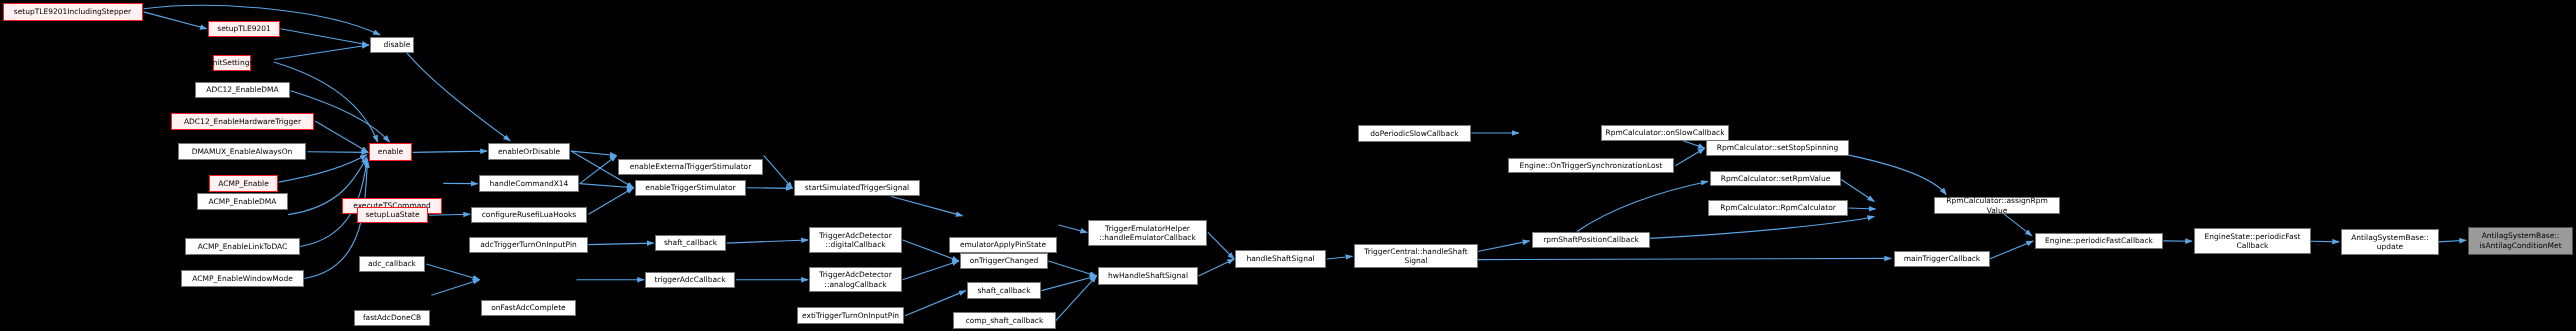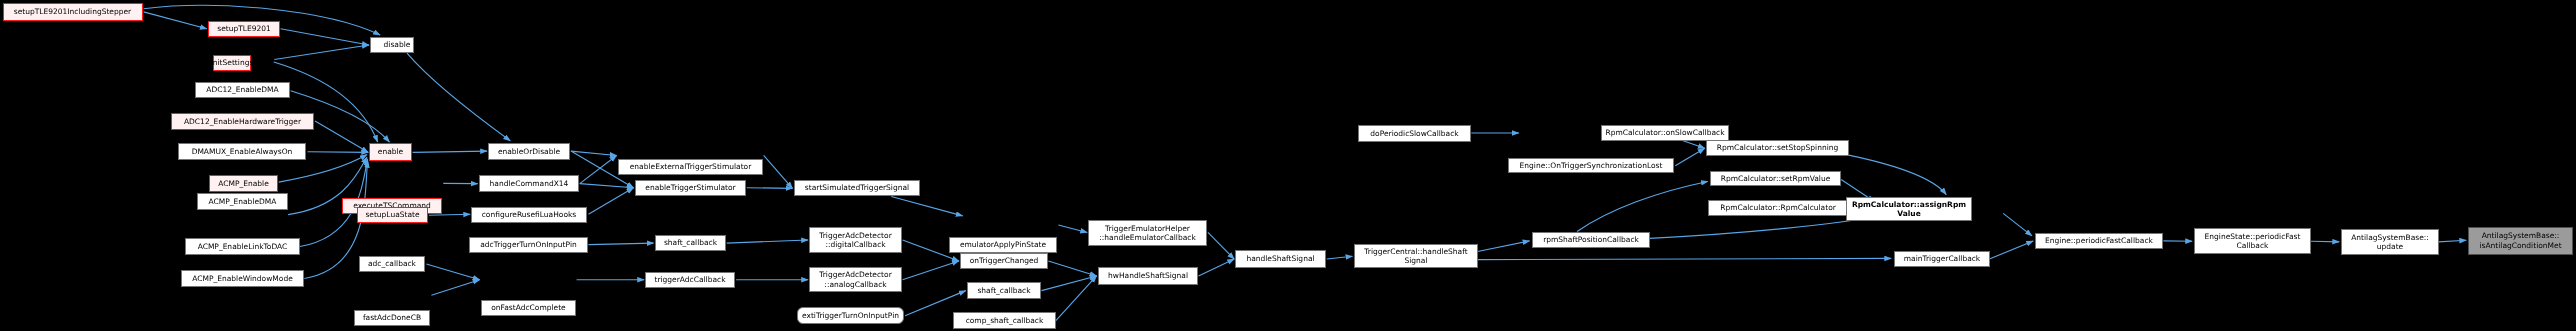--- a/index.html
+++ b/index.html
@@ -110,39 +110,39 @@
       <div class="node" style="left: 481px; top: 272px; width: 95px; height: 16.3px; margin-top: 28px;">onFastAdcComplete</div>
       <div class="node" style="left: 618px; top: 148px; width: 145px; height: 15.6px; margin-top: 11px;">enableExternalTriggerStimulator</div>
       <div class="node" style="left: 635px; top: 180px; width: 111px; height: 16.3px;">enableTriggerStimulator</div>
       <div class="node" style="left: 655px; top: 235px; width: 71px; height: 15.6px;">shaft_callback</div>
       <div class="node" style="left: 645px; top: 272px; width: 90px; height: 16.3px;">triggerAdcCallback</div>
       <div class="node" style="left: 794px; top: 180px; width: 126px; height: 16.3px;">startSimulatedTriggerSignal</div>
       <div class="node" style="left: 809px; top: 227px; width: 93px; height: 26px;">TriggerAdcDetector
 ::digitalCallback</div>
       <div class="node" style="left: 809px; top: 267px; width: 93px; height: 25px;">TriggerAdcDetector
 ::analogCallback</div>
-      <div class="node" style="left: 797px; top: 307px; width: 107px; height: 17px; border-radius: 6px;">extiTriggerTurnOnInputPin</div>
+      <div class="node" style="left: 797px; top: 307px; width: 107px; height: 17px;">extiTriggerTurnOnInputPin</div>
       <div class="node" style="left: 949px; top: 217px; width: 108px; height: 15.6px; margin-top: 20px;">emulatorApplyPinState</div>
       <div class="node" style="left: 960px; top: 253px; width: 88px; height: 16.3px;">onTriggerChanged</div>
       <div class="node" style="left: 967px; top: 282px; width: 74px; height: 17px;">shaft_callback</div>
       <div class="node" style="left: 953px; top: 312px; width: 103px; height: 17px;">comp_shaft_callback</div>
       <div class="node" style="left: 1088px; top: 220px; width: 119px; height: 26px;">TriggerEmulatorHelper
 ::handleEmulatorCallback</div>
       <div class="node" style="left: 1098px; top: 267px; width: 100px; height: 17.5px;">hwHandleShaftSignal</div>
       <div class="node" style="left: 1235px; top: 250px; width: 91px; height: 17.5px;">handleShaftSignal</div>
       <div class="node" style="left: 1354px; top: 244px; width: 124px; height: 24.4px;">TriggerCentral::handleShaft
 Signal</div>
       <div class="node" style="left: 1358px; top: 125px; width: 113px; height: 17px;">doPeriodicSlowCallback</div>
       <div class="node" style="left: 1601px; top: 125px; width: 128px; height: 15.6px;">RpmCalculator::onSlowCallback</div>
       <div class="node" style="left: 1508px; top: 158px; width: 166px; height: 15px;">Engine::OnTriggerSynchronizationLost</div>
       <div class="node" style="left: 1532px; top: 232px; width: 118px; height: 16px;">rpmShaftPositionCallback</div>
       <div class="node" style="left: 1706px; top: 140px; width: 143px; height: 16.3px;">RpmCalculator::setStopSpinning</div>
       <div class="node" style="left: 1710px; top: 171px; width: 131px; height: 15px;">RpmCalculator::setRpmValue</div>
       <div class="node" style="left: 1708px; top: 200px; width: 140px; height: 15.6px;">RpmCalculator::RpmCalculator</div>
-      <div class="node" style="left: 1846px; top: 197px; width: 126px; height: 24px; font-weight: bold;">RpmCalculator::assignRpm
+      <div class="node" style="left: 1934px; top: 197px; width: 126px; height: 17px;">RpmCalculator::assignRpm
 Value</div>
       <div class="node" style="left: 1894px; top: 251px; width: 96px; height: 15.6px;">mainTriggerCallback</div>
       <div class="node" style="left: 2035px; top: 233px; width: 128px; height: 16.3px;">Engine::periodicFastCallback</div>
       <div class="node" style="left: 2194px; top: 228px; width: 117px; height: 26px;">EngineState::periodicFast
 Callback</div>
       <div class="node" style="left: 2341px; top: 229px; width: 98px; height: 26px;">AntilagSystemBase::
 update</div>
       <div class="node hl" style="left: 2468px; top: 227px; width: 105px; height: 27.5px;">AntilagSystemBase::
 isAntilagConditionMet</div>
     </div>

